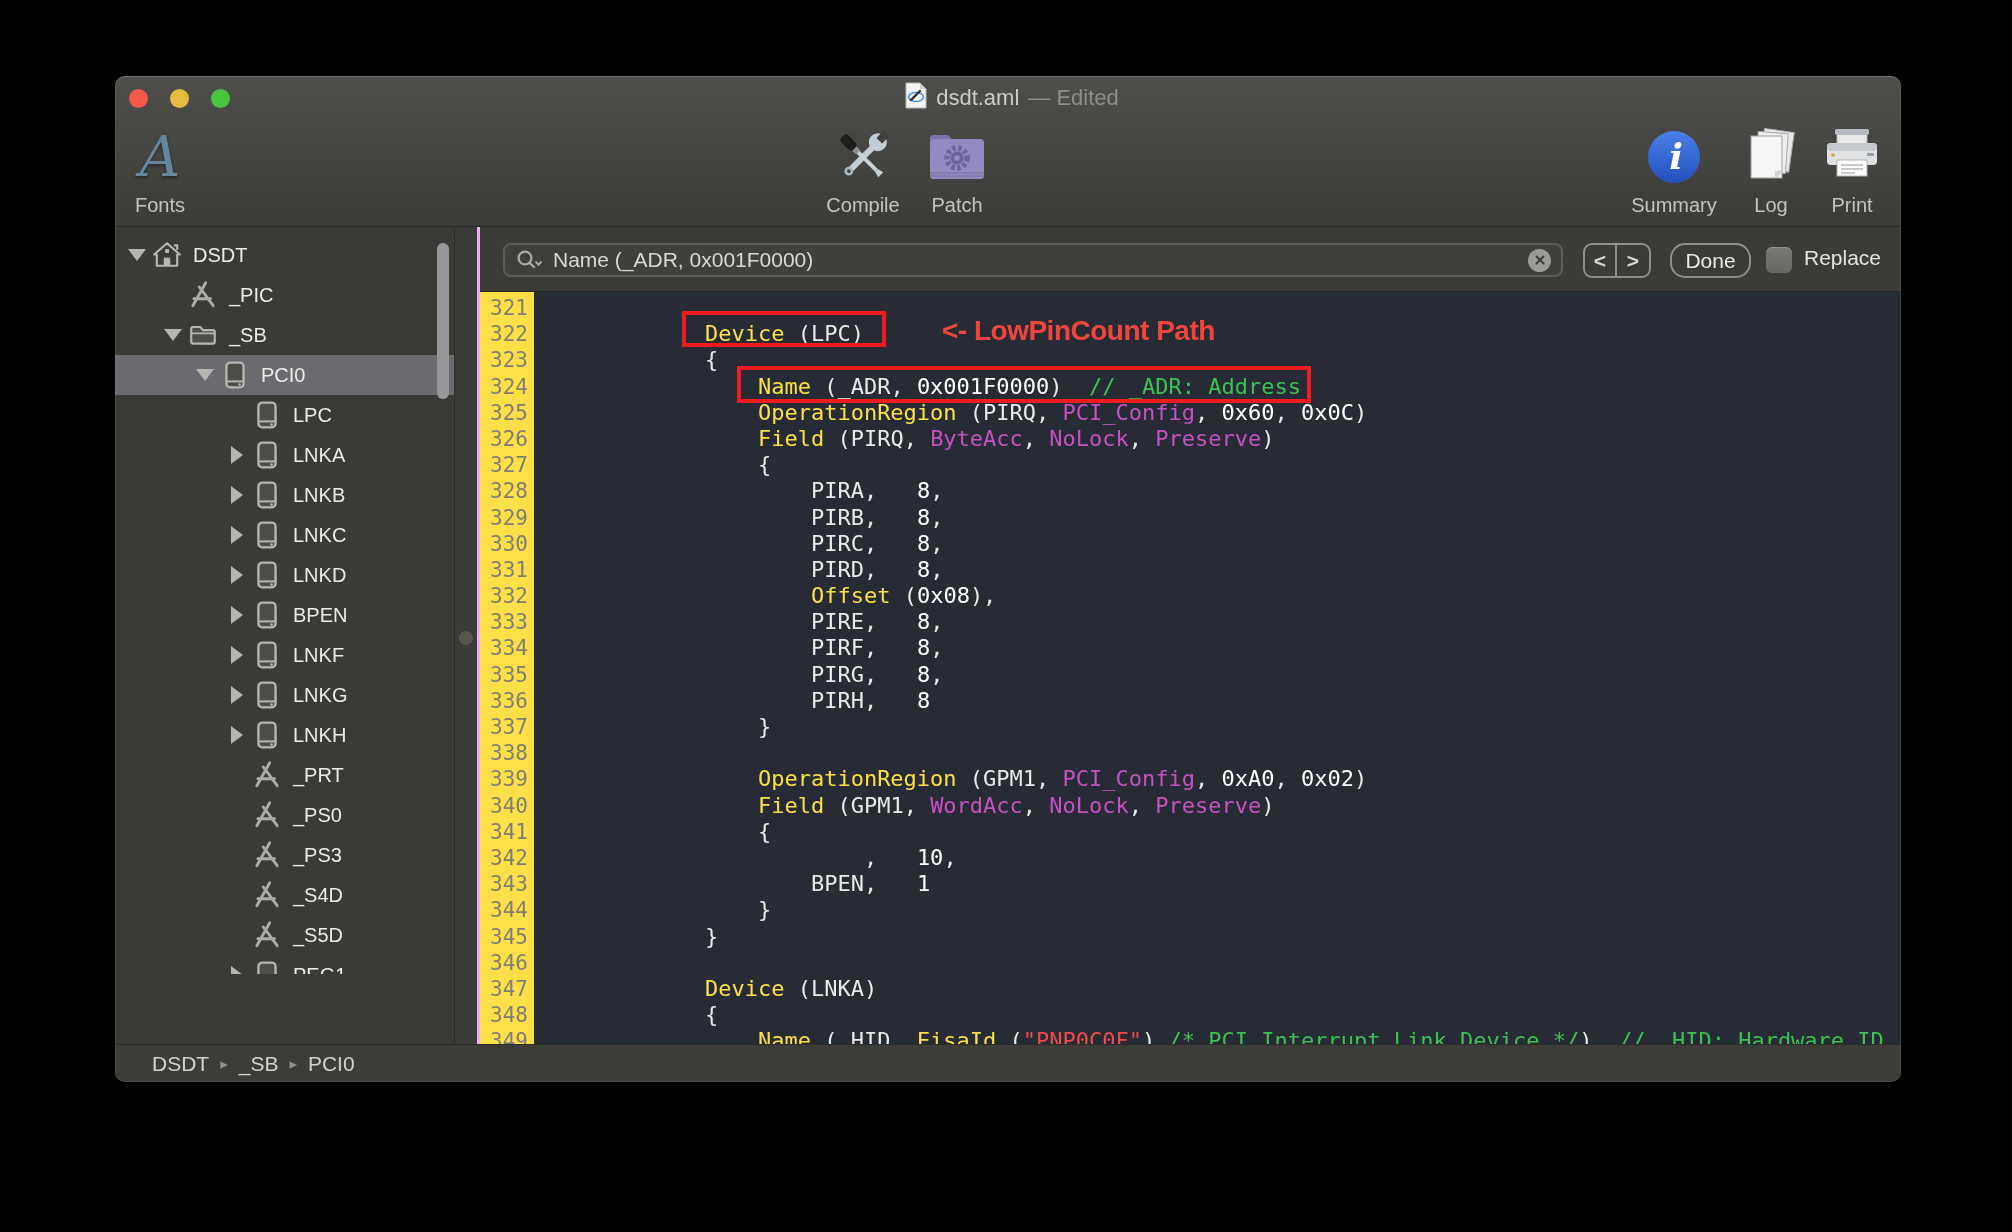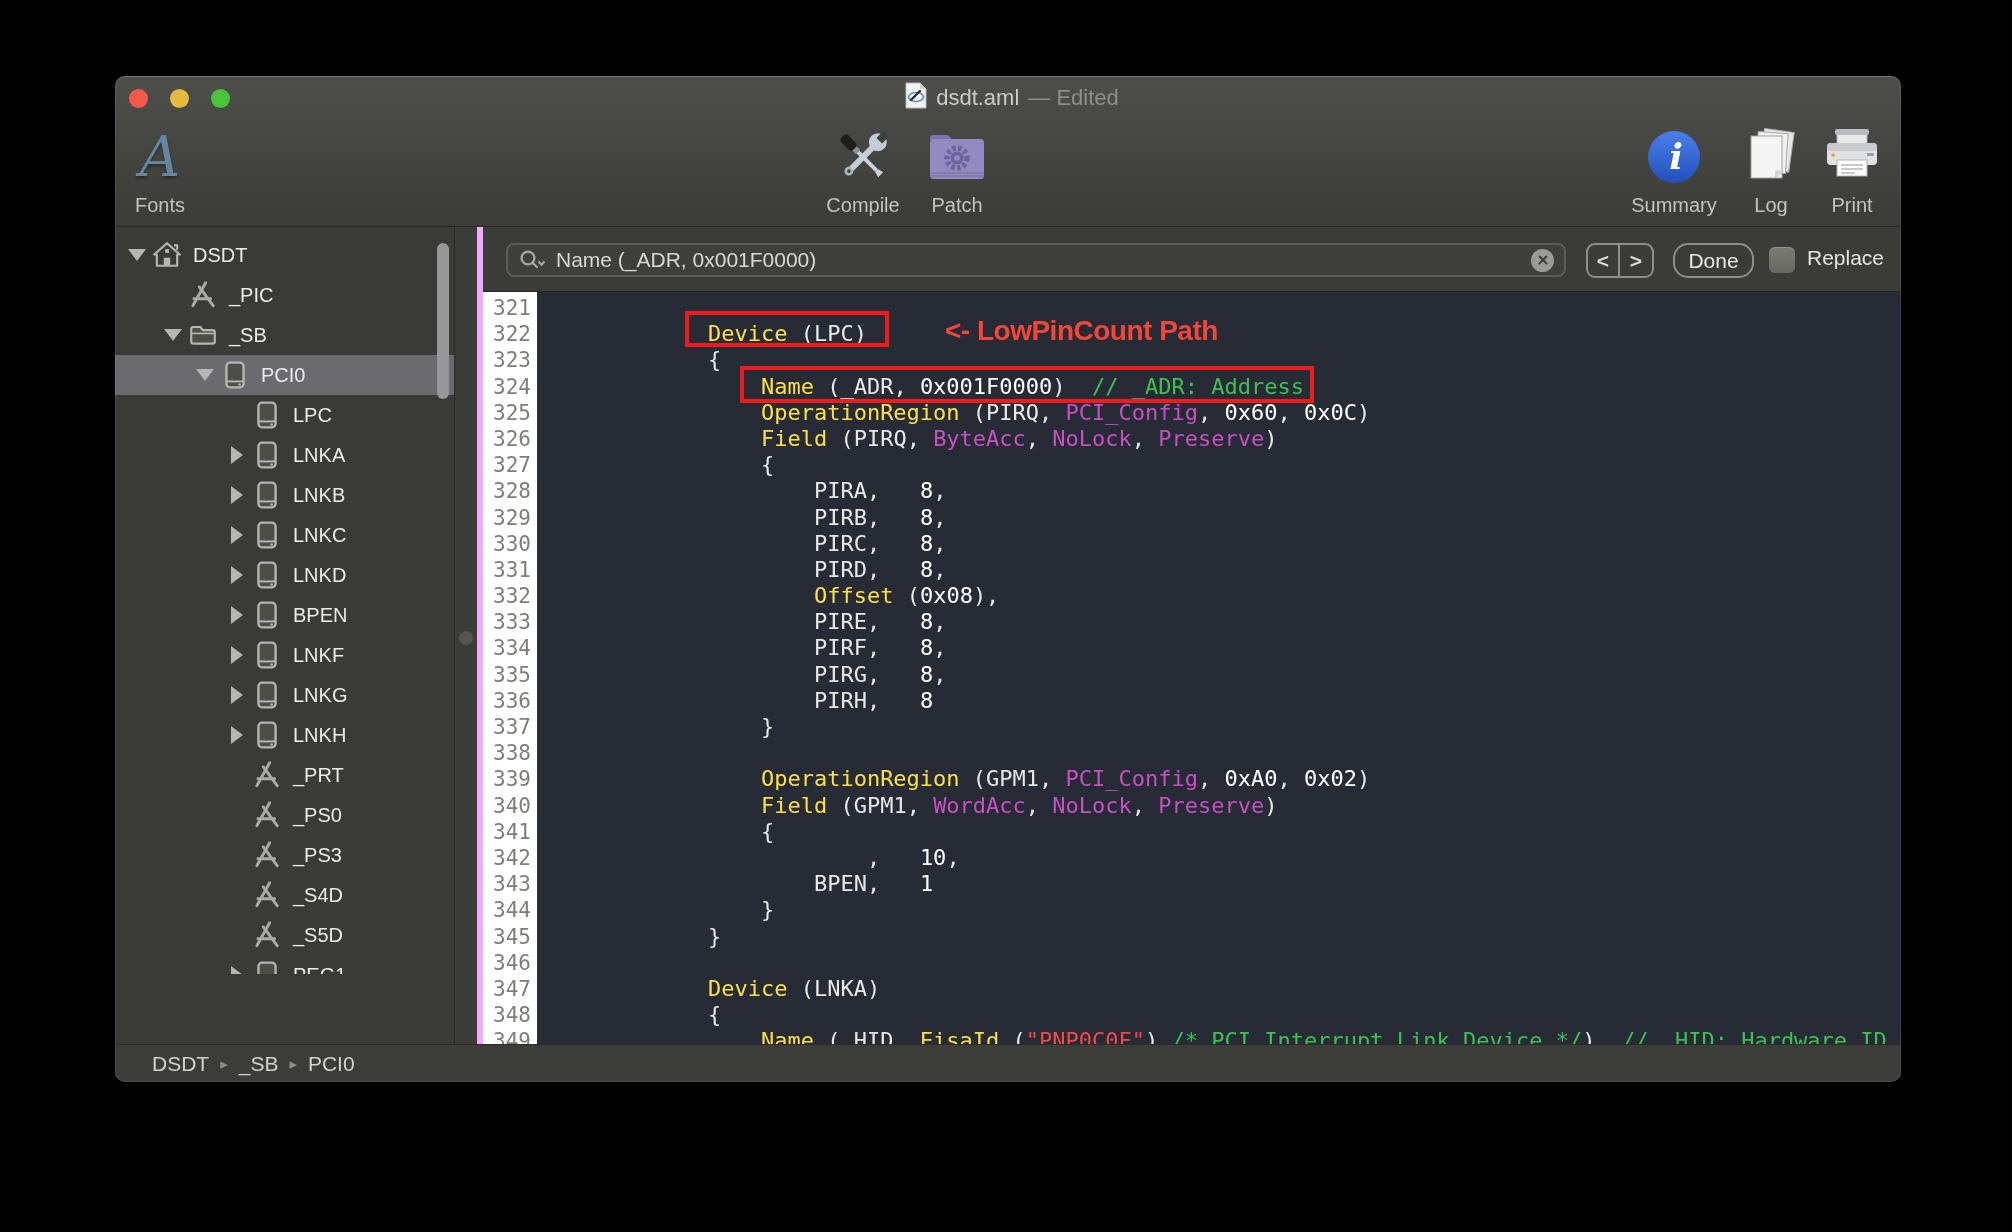--- a/index.html
+++ b/index.html
@@ -55,21 +55,21 @@
   .filter-box input{flex:1;background:transparent;border:none;outline:none;margin-left:8px;
     font-size:20px;color:#d8d8d6;font-family:"Liberation Sans",sans-serif;}
   .filter-box input::placeholder{color:#87877f;}
 
   
   .splitter{position:absolute;left:341px;top:0;bottom:0;width:21px;background:#3b3b38;}
   .splitter-dot{position:absolute;left:3px;top:404px;width:14px;height:14px;border-radius:50%;
     background:#56564f;}
 
   
-  .editor{position:absolute;left:362px;right:0;top:0;bottom:0;border-left:6px solid #f0abfc;}
+  .editor{position:absolute;left:362px;right:0;top:0;bottom:0;border-left:3px solid #f0abfc;}
   .findbar{position:absolute;left:0;right:0;top:0;height:65px;background:#3b3b38;
     border-bottom:1px solid #252522;}
   .find-field{position:absolute;left:23px;top:16px;width:1060px;height:34px;border:2px solid #5c5c58;
     border-radius:8px;background:#3f3f3c;display:flex;align-items:center;padding:0 10px;}
   .find-field input{flex:1;background:transparent;border:none;outline:none;margin-left:8px;
     font-size:21px;color:#d8d8d6;font-family:"Liberation Sans",sans-serif;}
   .clear-btn{width:23px;height:23px;border-radius:50%;background:#9a9a96;position:relative;flex:none;}
   .clear-btn::before,.clear-btn::after{content:"";position:absolute;left:5.5px;top:10.5px;width:12px;
     height:2.4px;background:#3c3c39;border-radius:2px;}
   .clear-btn::before{transform:rotate(45deg);}
@@ -81,21 +81,21 @@
   .seg-btn:first-child{border-right:2px solid #8e8e8a;}
   .done-btn{position:absolute;left:1190px;top:16px;width:81px;height:35px;border:2px solid #8e8e8a;
     border-radius:15px;background:transparent;color:#e8e8e6;font-size:21px;display:flex;
     align-items:center;justify-content:center;font-family:"Liberation Sans",sans-serif;}
   .replace-check{position:absolute;left:1286px;top:20px;width:26px;height:26px;border-radius:6px;
     background:linear-gradient(#7b7b76,#686863);box-shadow:inset 0 1px 0 rgba(255,255,255,.18);}
   .replace-label{position:absolute;left:1324px;top:19px;font-size:21px;color:#e4e4e2;}
 
   
   .codewrap{position:absolute;left:0;right:0;top:65px;bottom:0;background:#262b36;overflow:hidden;}
-  .gutter{position:absolute;left:0;top:0;bottom:0;width:54px;background:#ffffff;padding:3px 6px 0 0;
+  .gutter{position:absolute;left:0;top:0;bottom:0;width:54px;background:#fde047;padding:3px 6px 0 0;
     text-align:right;color:#7e7e78;font-family:"DejaVu Sans Mono",monospace;font-size:21px;
     line-height:26.2px;}
   .codelines{position:absolute;left:54px;right:0;top:3px;padding-left:12px;white-space:pre;
     font-family:"DejaVu Sans Mono",monospace;font-size:22px;line-height:26.2px;color:#e9e9e7;}
   .cl{height:26.2px;}
   .tk-p{color:#e9e9e7;}
   .tk-k{color:#fde047;}
   .tk-n{color:#ffffff;}
   .tk-d{color:#c751c1;}
   .tk-c{color:#3ec153;}

